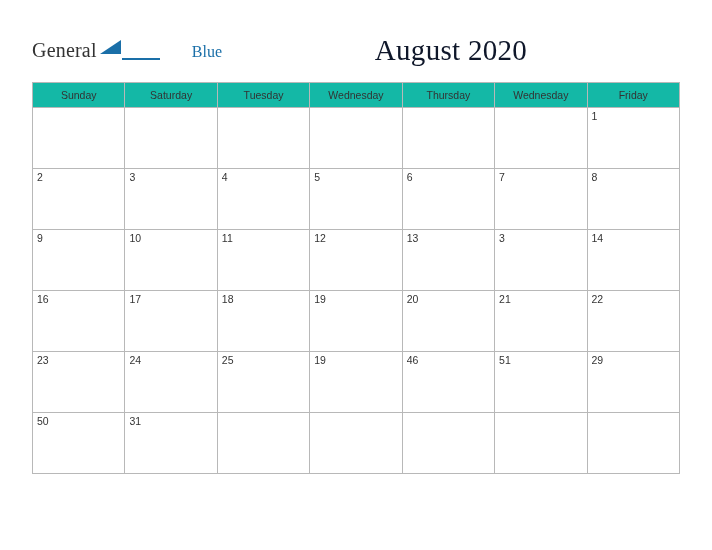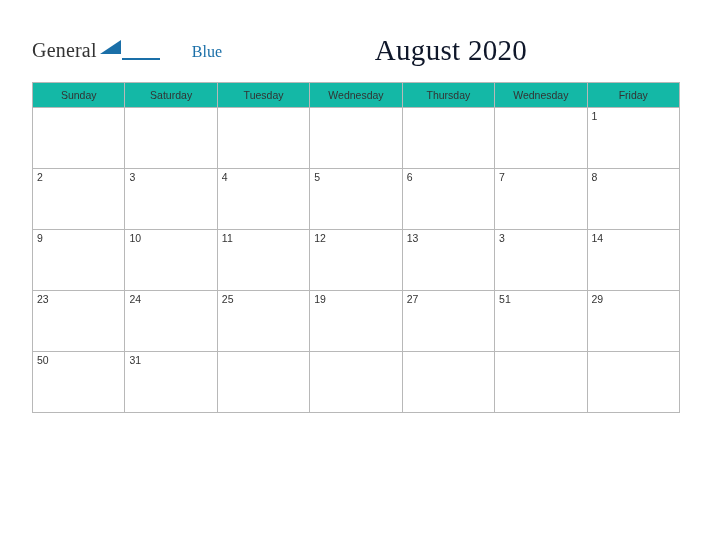--- a/index.html
+++ b/index.html
@@ -216,33 +216,56 @@
           </td>
         <td>
             <span class="daynum">3</span>
           </td>
         <td>
             <span class="daynum">14</span>
           </td>
       </tr>
       <tr>
         <td>
+            <span class="daynum">16</span>
+          </td>
+        <td>
+            <span class="daynum">17</span>
+          </td>
+        <td>
+            <span class="daynum">18</span>
+          </td>
+        <td>
+            <span class="daynum">19</span>
+          </td>
+        <td>
+            <span class="daynum">20</span>
+          </td>
+        <td>
+            <span class="daynum">21</span>
+          </td>
+        <td>
+            <span class="daynum">22</span>
+          </td>
+      </tr>
+      <tr>
+        <td>
             <span class="daynum">23</span>
           </td>
         <td>
             <span class="daynum">24</span>
           </td>
         <td>
             <span class="daynum">25</span>
           </td>
         <td>
             <span class="daynum">19</span>
           </td>
         <td>
-            <span class="daynum">27</span>
+            <span class="daynum">46</span>
           </td>
         <td>
             <span class="daynum">51</span>
           </td>
         <td>
             <span class="daynum">29</span>
           </td>
       </tr>
       <tr>
         <td>

